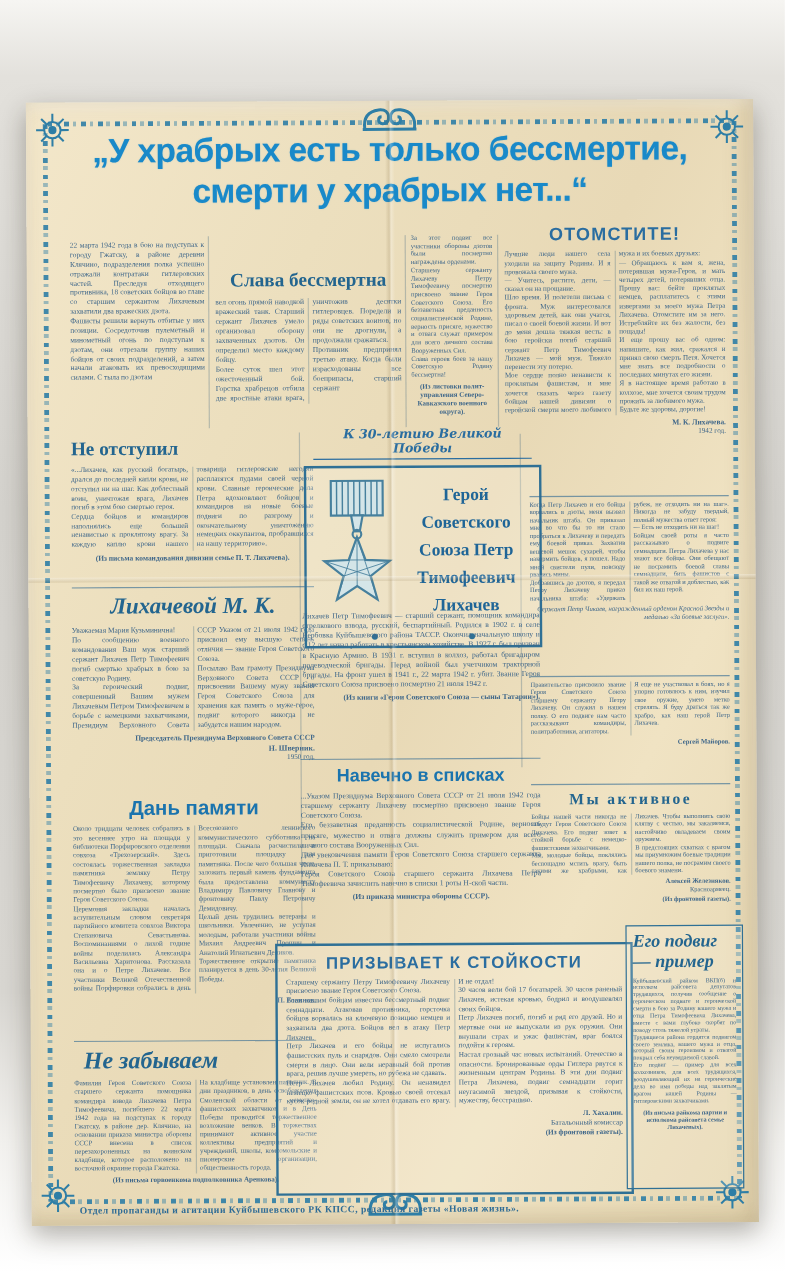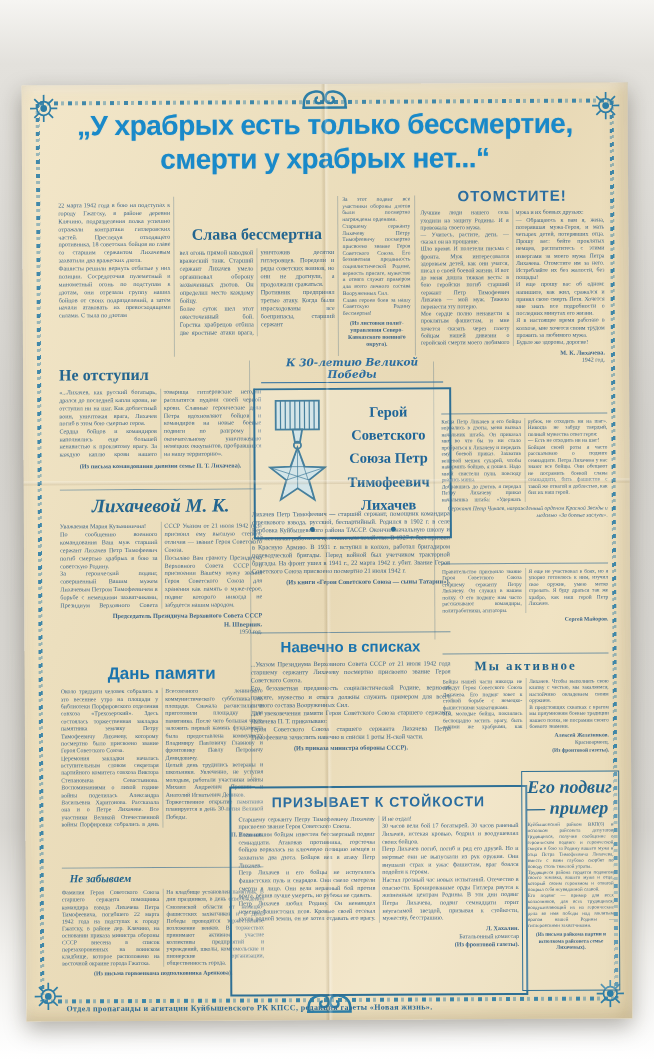--- a/index.html
+++ b/index.html
@@ -185,21 +185,21 @@
     <div class="art" style="left:36px;top:578px;width:202px;height:200px;font-size:5.9px;line-height:1.25;">
       <h2 class="h-sans" style="font-size:17px;">Дань памяти</h2>
       <div class="body c2">Около тридцати человек собрались в это весеннее утро на площади у библиотеки Порфировского отделения совхоза «Трехозерский». Здесь состоялась торжественная закладка памятника земляку Петру Тимофеевичу Лихачеву, которому посмертно было присвоено звание Героя Советского Союза.
 Церемония закладки началась вступительным словом секретаря партийного комитета совхоза Виктора Степановича Севастьянова. Воспоминаниями о лихой године войны поделилась Александра Васильевна Харитонова. Рассказала она и о Петре Лихачеве. Все участники Великой Отечественной войны Порфировки собрались в день Всесоюзного ленинского коммунистического субботника на площади. Сначала расчистили и приготовили площадку для памятника. После чего большая честь заложить первый камень фундамента была предоставлена коммунисту Владимиру Павловичу Главнову и фронтовику Павлу Петровичу Демидовичу.
 Целый день трудились ветераны и школьники. Увлеченно, не уступая молодым, работали участники войны Михаил Андреевич Прошин и Анатолий Игнатьевич Деников.
 Торжественное открытие памятника планируется в день 30-летия Великой Победы.</div>
       <div class="sig" style="font-size:6.2px;">П. Главнов.</div>
     </div>
 
     <div class="art" style="left:36px;top:782px;width:202px;height:126px;font-size:5.8px;line-height:1.22;">
-      <h2 class="h-serif it rule-top" style="font-size:11px;text-align:left;padding-left:8px;">Не забываем</h2>
+      <h2 class="h-serif it rule-top" style="font-size:20px;text-align:left;padding-left:8px;">Не забываем</h2>
       <div class="body c2">Фамилия Героя Советского Союза старшего сержанта помощника командира взвода Лихачева Петра Тимофеевича, погибшего 22 марта 1942 года на подступах к городу Гжатску, в районе дер. Клячино, на основании приказа министра обороны СССР внесена в список перезахороненных на воинском кладбище, которое расположено на восточной окраине города Гжатска.
 На кладбище установлен памятник. В дни праздников, в день освобождения Смоленской области от немецко-фашистских захватчиков и в День Победы проводится торжественное возложение венков. В торжествах принимают активное участие коллективы предприятий и учреждений, школы, комсомольские и пионерские организации, общественность города.</div>
       <div class="attr" style="font-size:5.9px;">(Из письма горвоенкома подполковника Аренкова).</div>
     </div>
 
     <div class="hero">
       <div class="kicker">К 30-летию Великой Победы</div>
       <div class="hero-box">
         <div class="medal">
           <svg viewBox="0 0 60 100">
@@ -266,21 +266,21 @@
       <h2 class="h-serif" style="font-size:13px;letter-spacing:2px;">Мы активное</h2>
       <div class="body c2">Бойцы нашей части никогда не забудут Героя Советского Союза Лихачева. Его подвиг зовет к стойкой борьбе с немецко-фашистскими захватчиками.
 Мы, молодые бойцы, поклялись беспощадно мстить врагу, быть такими же храбрыми, как Лихачев. Чтобы выполнить свою клятву с честью, мы закаляемся, настойчиво овладеваем своим оружием.
 В предстоящих схватках с врагом мы приумножим боевые традиции нашего полка, не посрамим своего боевого знамени.</div>
       <div class="sig" style="font-size:5.6px;">Алексей Железняков.</div>
       <div class="sig-sub" style="font-size:5.4px;">Красноармеец.</div>
       <div class="sig" style="font-size:5.4px;margin-top:1px;">(Из фронтовой газеты).</div>
     </div>
 
     <div class="art boxed-thin" style="left:496px;top:688px;width:86px;height:208px;font-size:5px;line-height:1.18;">
-      <h2 class="h-serif it" style="font-size:18px;text-align:left;line-height:1.15;">Его подвиг — пример</h2>
+      <h2 class="h-serif it" style="font-size:15px;text-align:left;line-height:1.15;">Его подвиг — пример</h2>
       <div class="body">Куйбышевский райком ВКП(б) и исполком райсовета депутатов трудящихся, получив сообщение о героическом подвиге и героической смерти в бою за Родину вашего мужа и отца Петра Тимофеевича Лихачева, вместе с вами глубоко скорбят по поводу столь тяжелой утраты.
 Трудящиеся района гордятся подвигом своего земляка, вашего мужа и отца, который своим героизмом и отвагой покрыл себя неувядаемой славой.
 Его подвиг — пример для всех колхозников, для всех трудящихся, воодушевляющий их на героические дела во имя победы над заклятым врагом нашей Родины — гитлеровскими захватчиками.</div>
       <div class="attr" style="font-size:5.2px;">(Из письма райкома партии и исполкома райсовета семье Лихачевых).</div>
     </div>
 
     <div class="footer">Отдел пропаганды и агитации Куйбышевского РК КПСС, редакция газеты «Новая жизнь».</div>
 
     <div class="fold-v"></div>
     <div class="fold-h"></div>

